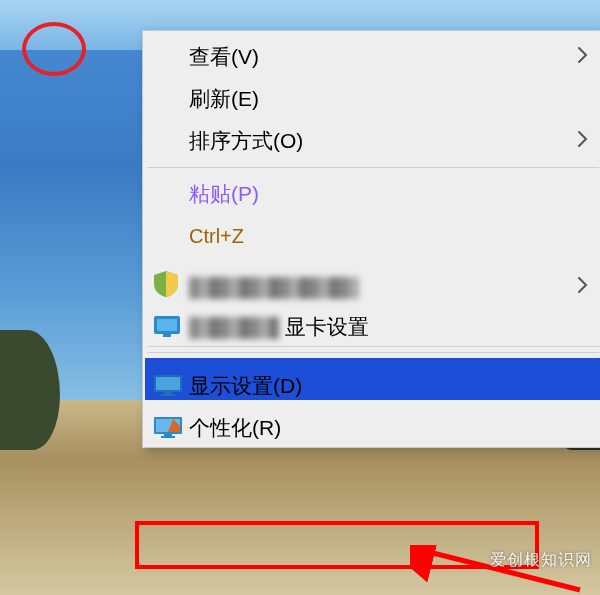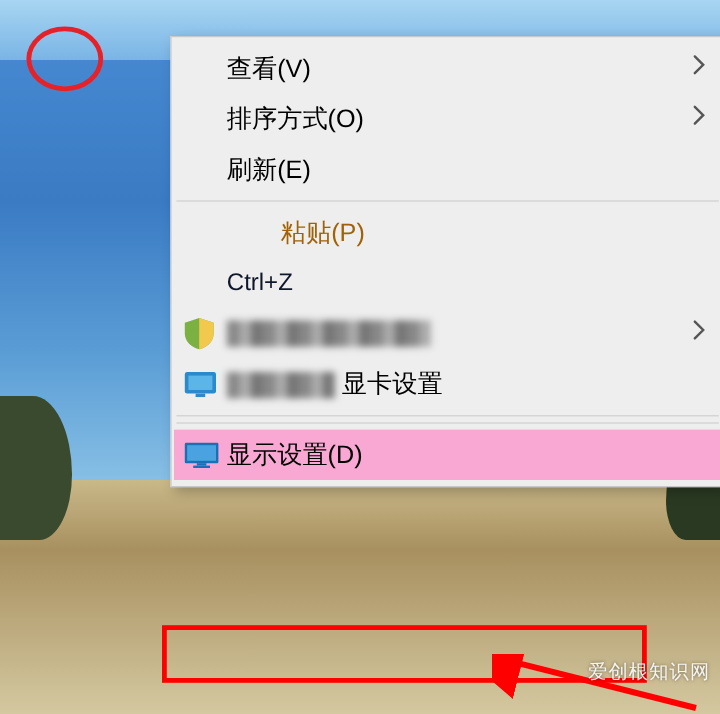--- a/index.html
+++ b/index.html
@@ -30,50 +30,50 @@
       padding: 5px 2px;
     }
     .menu-item {
       display: flex;
       align-items: center;
       height: 42px;
       padding: 0 12px 0 8px;
       position: relative;
       cursor: default;
     }
-    .menu-item.has-icon { padding-left: 8px; }
+    .menu-item.has-icon { padding-left: 8px; align-items: flex-end; }
     .menu-item .icon-slot {
       width: 36px;
       height: 30px;
       display: flex;
       align-items: center;
       justify-content: flex-start;
       flex-shrink: 0;
     }
     .menu-item .label {
       flex: 1;
       white-space: nowrap;
     }
-    .menu-item.disabled .label { color: #a16207; margin-left: 45px; }
+    .menu-item.disabled .label { color: #8b5cf6; }
     .menu-item .shortcut {
-      color: #0f172a;
+      color: #a16207;
       font-size: 20px;
       margin-right: 8px;
     }
     .menu-item .chevron {
       width: 18px;
       text-align: right;
       color: #555;
     }
     .menu-sep {
       height: 1px;
       background: #cfcfcf;
       margin: 5px 2px;
     }
-    .menu-item.hover { background: #f9a8d4; }
+    .menu-item.hover { background: #1d4ed8; }
 
     .blur-strip {
       display:inline-block;
       vertical-align:middle;
       height:22px;
       filter: blur(3px);
       background: repeating-linear-gradient(90deg,#888 0 10px,#aaa 10px 20px,#777 20px 30px);
     }
 
     
@@ -136,33 +136,33 @@
     <span class="label">查看(V)</span>
     <span class="chevron">
       <svg width="12" height="18" viewBox="0 0 12 18">
           <path d="M2 2 L9 9 L2 16" stroke="#555" stroke-width="2" fill="none" stroke-linecap="round"></path>
         </svg>
     </span>
   </div>
 
   <div class="menu-item">
     <span class="icon-slot"></span>
+    <span class="label">刷新(E)</span>
+  </div>
+
+  <div class="menu-item">
+    <span class="icon-slot"></span>
     <span class="label">排序方式(O)</span>
     <span class="chevron">
       <svg width="12" height="18" viewBox="0 0 12 18">
           <path d="M2 2 L9 9 L2 16" stroke="#555" stroke-width="2" fill="none" stroke-linecap="round"></path>
         </svg>
     </span>
   </div>
 
-  <div class="menu-item">
-    <span class="icon-slot"></span>
-    <span class="label">刷新(E)</span>
-  </div>
-
   <div class="menu-sep"></div>
 
   <div class="menu-item disabled">
     <span class="icon-slot"></span>
     <span class="label">粘贴(P)</span>
   </div>
 
 
   <div class="menu-item">
     <span class="icon-slot"></span>
@@ -210,20 +210,32 @@
       <svg class="ico-monitor" viewBox="0 0 30 22">
         <rect x="1" y="1" width="28" height="17" rx="1" fill="#1a6fb5"></rect>
         <rect x="3" y="3" width="24" height="13" fill="#4aa3e0"></rect>
         <rect x="11" y="18" width="8" height="2" fill="#1a6fb5"></rect>
         <rect x="8" y="20" width="14" height="2" fill="#1a6fb5"></rect>
       </svg>
     </span>
     <span class="label">显示设置(D)</span>
   </div>
 
+  <div class="menu-item has-icon">
+    <span class="icon-slot">
+      <svg class="ico-personalize" viewBox="0 0 30 22">
+        <rect x="1" y="1" width="28" height="17" rx="1" fill="#2a8acb"></rect>
+        <rect x="3" y="3" width="24" height="13" fill="#6bb8e8"></rect>
+        <path d="M20 3 L27 10 L27 16 L15 16 Z" fill="#d46a2a"></path>
+        <rect x="11" y="18" width="8" height="2" fill="#2a8acb"></rect>
+        <rect x="8" y="20" width="14" height="2" fill="#2a8acb"></rect>
+      </svg>
+    </span>
+    <span class="label">个性化(R)</span>
+  </div>
 
 </div>
 
 <div class="ann-circle"></div>
 <div class="ann-rect"></div>
 <svg class="ann-arrow" viewBox="0 0 180 50">
   <defs>
     <marker id="ah" markerWidth="12" markerHeight="12" refX="2" refY="6" orient="auto">
       <path d="M0 0 L12 6 L0 12 Z" fill="#ff0000"></path>
     </marker>

